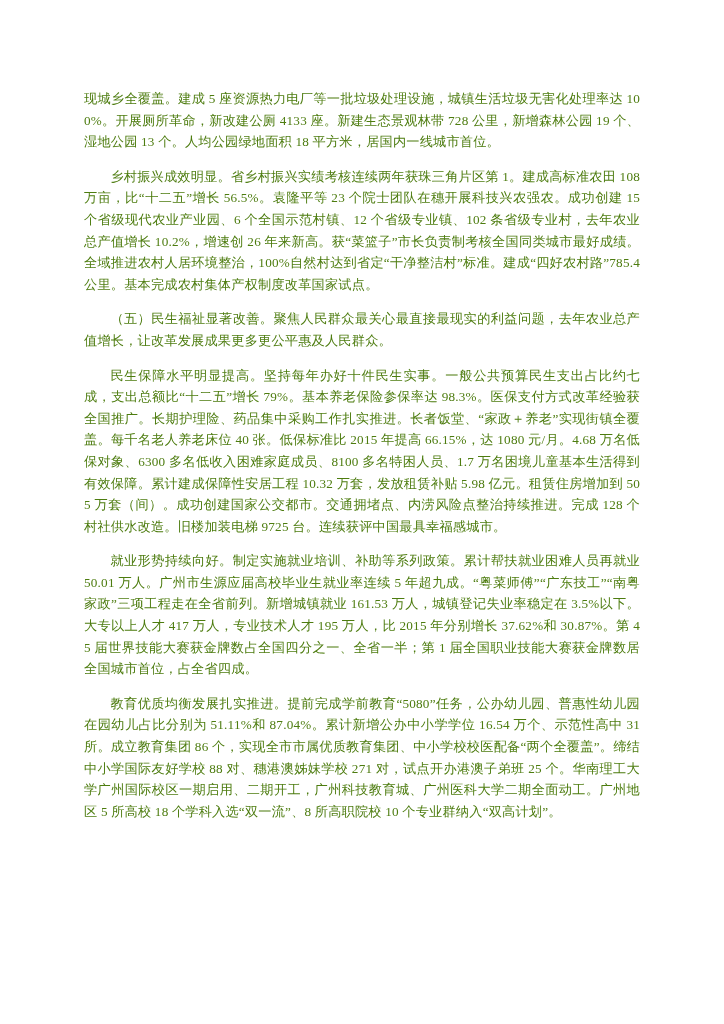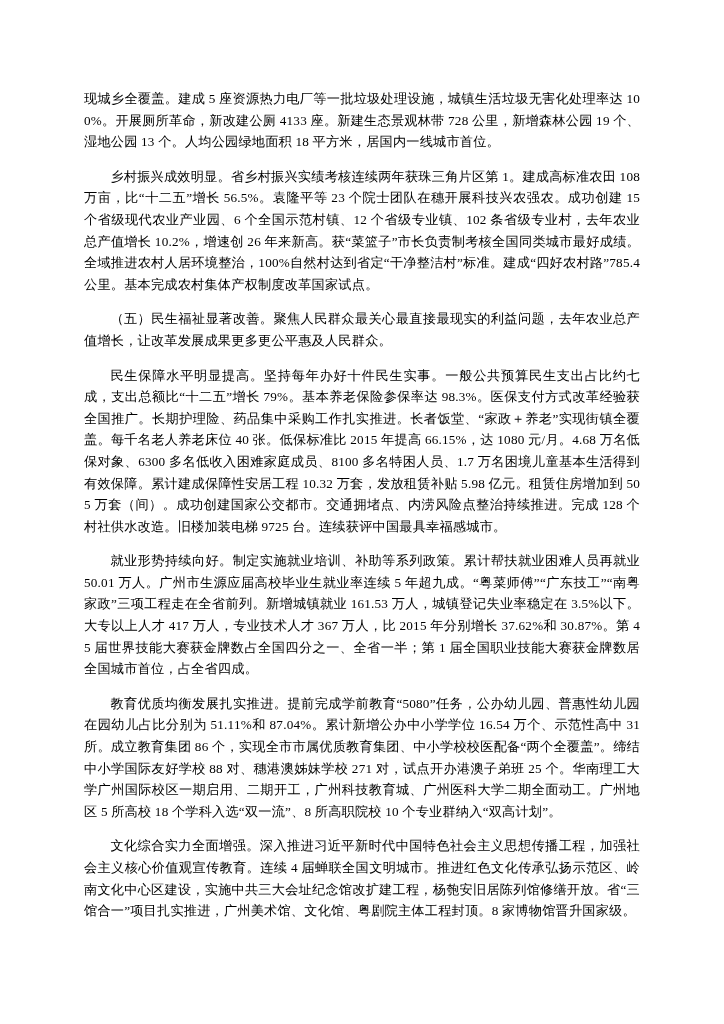--- a/index.html
+++ b/index.html
@@ -9,21 +9,21 @@
   }
   .page {
     position: relative;
     width: 724px;
     height: 1024px;
     background: #ffffff;
     box-sizing: border-box;
     padding: 88px 84px 80px 84px;
     overflow: hidden;
     font-family: "Liberation Serif", "DejaVu Serif", serif;
-    color: #000000;
+    color: #4d7c0f;
   }
   .content {
     width: 100%;
   }
   p.para {
     margin: 0 0 11px 0;
     font-size: 13.2px;
     line-height: 21.6px;
     text-align: justify;
     text-justify: inter-ideograph;
@@ -37,17 +37,16 @@
 </style>
 </head>
 <body>
 
 <div class="page">
   <div class="content">
     <p class="para">现城乡全覆盖。建成 5 座资源热力电厂等一批垃圾处理设施，城镇生活垃圾无害化处理率达 100%。开展厕所革命，新改建公厕 4133 座。新建生态景观林带 728 公里，新增森林公园 19 个、湿地公园 13 个。人均公园绿地面积 18 平方米，居国内一线城市首位。</p>
     <p class="para indent">乡村振兴成效明显。省乡村振兴实绩考核连续两年获珠三角片区第 1。建成高标准农田 108 万亩，比“十二五”增长 56.5%。袁隆平等 23 个院士团队在穗开展科技兴农强农。成功创建 15 个省级现代农业产业园、6 个全国示范村镇、12 个省级专业镇、102 条省级专业村，去年农业总产值增长 10.2%，增速创 26 年来新高。获“菜篮子”市长负责制考核全国同类城市最好成绩。全域推进农村人居环境整治，100%自然村达到省定“干净整洁村”标准。建成“四好农村路”785.4 公里。基本完成农村集体产权制度改革国家试点。</p>
     <p class="para indent">（五）民生福祉显著改善。聚焦人民群众最关心最直接最现实的利益问题，去年农业总产值增长，让改革发展成果更多更公平惠及人民群众。</p>
     <p class="para indent">民生保障水平明显提高。坚持每年办好十件民生实事。一般公共预算民生支出占比约七成，支出总额比“十二五”增长 79%。基本养老保险参保率达 98.3%。医保支付方式改革经验获全国推广。长期护理险、药品集中采购工作扎实推进。长者饭堂、“家政＋养老”实现街镇全覆盖。每千名老人养老床位 40 张。低保标准比 2015 年提高 66.15%，达 1080 元/月。4.68 万名低保对象、6300 多名低收入困难家庭成员、8100 多名特困人员、1.7 万名困境儿童基本生活得到有效保障。累计建成保障性安居工程 10.32 万套，发放租赁补贴 5.98 亿元。租赁住房增加到 505 万套（间）。成功创建国家公交都市。交通拥堵点、内涝风险点整治持续推进。完成 128 个村社供水改造。旧楼加装电梯 9725 台。连续获评中国最具幸福感城市。</p>
-    <p class="para indent">就业形势持续向好。制定实施就业培训、补助等系列政策。累计帮扶就业困难人员再就业 50.01 万人。广州市生源应届高校毕业生就业率连续 5 年超九成。“粤菜师傅”“广东技工”“南粤家政”三项工程走在全省前列。新增城镇就业 161.53 万人，城镇登记失业率稳定在 3.5%以下。大专以上人才 417 万人，专业技术人才 367 万人，比 2015 年分别增长 37.62%和 30.87%。第 45 届世界技能大赛获金牌数占全国四分之一、全省一半；第 1 届全国职业技能大赛获金牌数居全国城市首位，占全省四成。</p>
+    <p class="para indent">就业形势持续向好。制定实施就业培训、补助等系列政策。累计帮扶就业困难人员再就业 50.01 万人。广州市生源应届高校毕业生就业率连续 5 年超九成。“粤菜师傅”“广东技工”“南粤家政”三项工程走在全省前列。新增城镇就业 161.53 万人，城镇登记失业率稳定在 3.5%以下。大专以上人才 417 万人，专业技术人才 195 万人，比 2015 年分别增长 37.62%和 30.87%。第 45 届世界技能大赛获金牌数占全国四分之一、全省一半；第 1 届全国职业技能大赛获金牌数居全国城市首位，占全省四成。</p>
     <p class="para indent">教育优质均衡发展扎实推进。提前完成学前教育“5080”任务，公办幼儿园、普惠性幼儿园在园幼儿占比分别为 51.11%和 87.04%。累计新增公办中小学学位 16.54 万个、示范性高中 31 所。成立教育集团 86 个，实现全市市属优质教育集团、中小学校校医配备“两个全覆盖”。缔结中小学国际友好学校 88 对、穗港澳姊妹学校 271 对，试点开办港澳子弟班 25 个。华南理工大学广州国际校区一期启用、二期开工，广州科技教育城、广州医科大学二期全面动工。广州地区 5 所高校 18 个学科入选“双一流”、8 所高职院校 10 个专业群纳入“双高计划”。</p>
-    <p class="para indent">文化综合实力全面增强。深入推进习近平新时代中国特色社会主义思想传播工程，加强社会主义核心价值观宣传教育。连续 4 届蝉联全国文明城市。推进红色文化传承弘扬示范区、岭南文化中心区建设，实施中共三大会址纪念馆改扩建工程，杨匏安旧居陈列馆修缮开放。省“三馆合一”项目扎实推进，广州美术馆、文化馆、粤剧院主体工程封顶。8 家博物馆晋升国家级。</p>
   </div>
 </div>
 
 </body></html>

